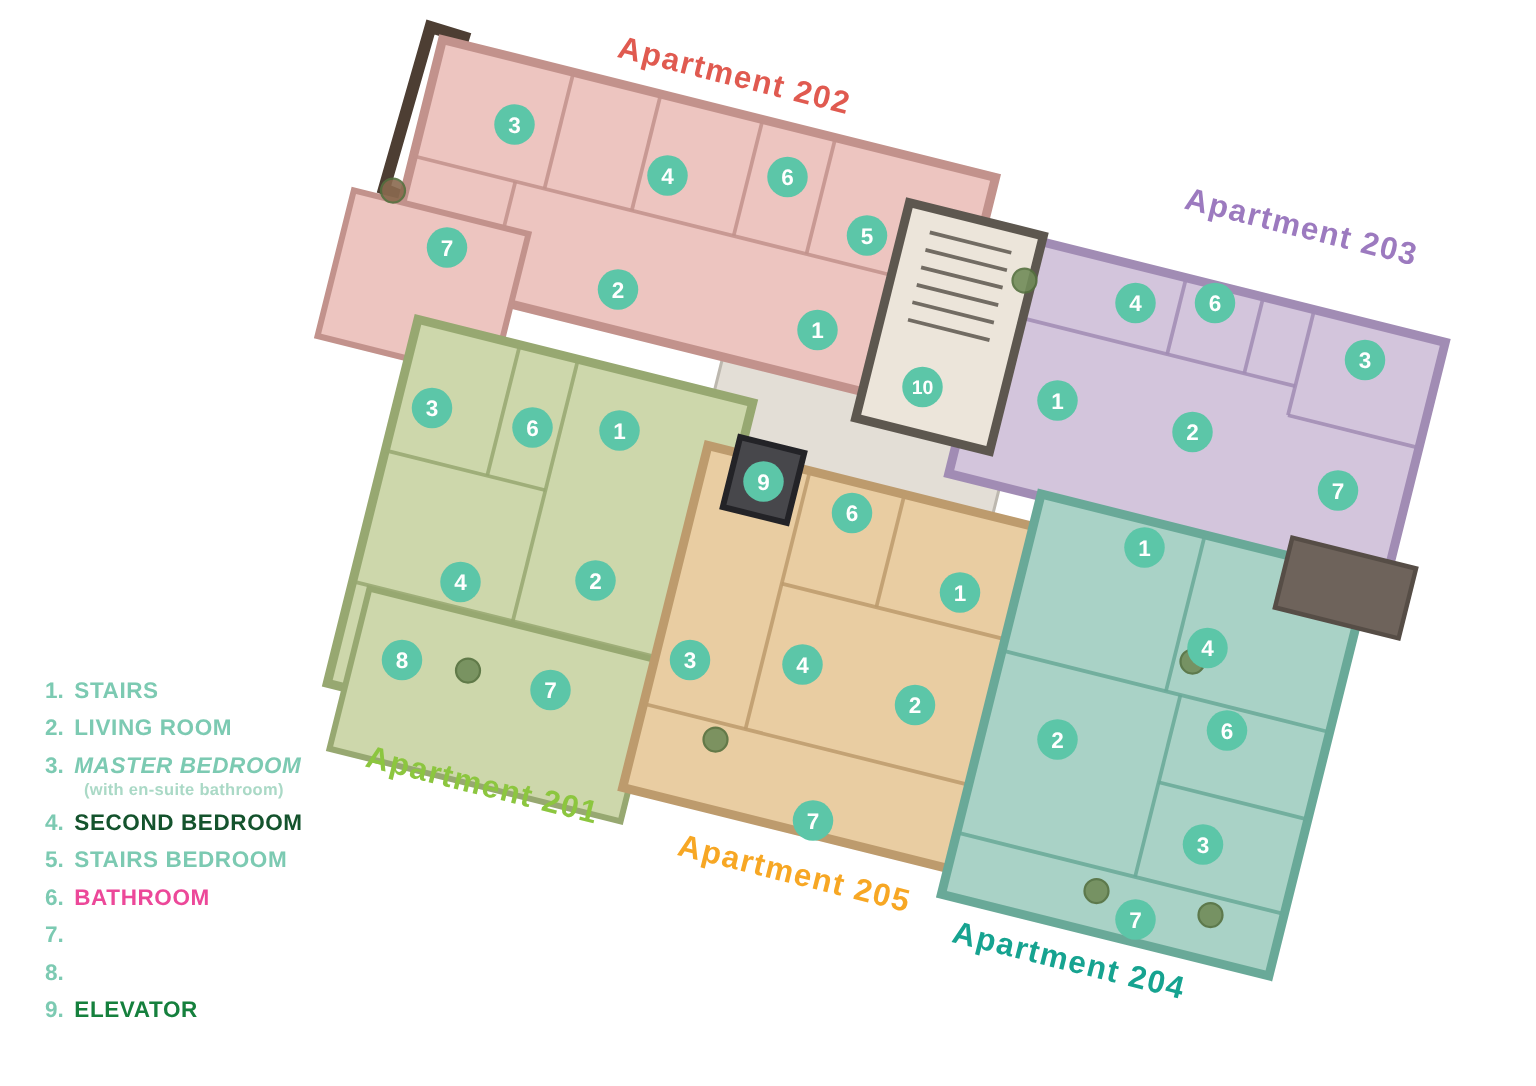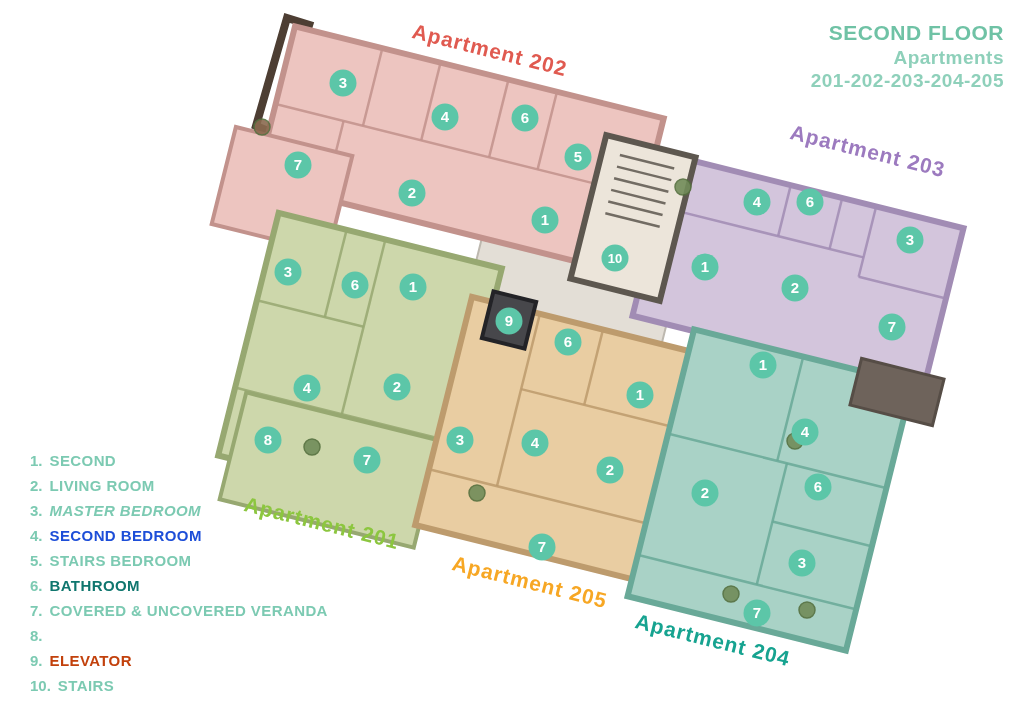--- a/index.html
+++ b/index.html
@@ -167,60 +167,51 @@
       <text x="509" y="321" dy="0.36em" text-anchor="middle" fill="#ffffff" font-size="15" font-weight="bold" class="badge-text">9</text>
       <circle cx="615" cy="258" r="13.5" fill="#5cc6a8"></circle>
       <text x="615" y="258" dy="0.36em" text-anchor="middle" fill="#ffffff" font-size="13" font-weight="bold" class="badge-text">10</text>
       <text x="488" y="57" transform="rotate(14 488 57)" text-anchor="middle" fill="#e05a50" font-size="21" font-weight="bold" letter-spacing="1">Apartment 202</text>
       <text x="866" y="158" transform="rotate(14 866 158)" text-anchor="middle" fill="#9c7abf" font-size="21" font-weight="bold" letter-spacing="1">Apartment 203</text>
       <text x="320" y="530" transform="rotate(14 320 530)" text-anchor="middle" fill="#8cc63f" font-size="21" font-weight="bold" letter-spacing="1">Apartment 201</text>
       <text x="528" y="589" transform="rotate(14 528 589)" text-anchor="middle" fill="#f7a724" font-size="21" font-weight="bold" letter-spacing="1">Apartment 205</text>
       <text x="711" y="647" transform="rotate(14 711 647)" text-anchor="middle" fill="#16a390" font-size="21" font-weight="bold" letter-spacing="1">Apartment 204</text>
     </svg>
 
-  <div class="title-block">
-    <div class="title-main" style="color: rgb(111, 194, 165);">SECOND FLOOR</div>
-    <div class="title-sub" style="color: rgb(142, 208, 186);">Apartments</div>
-    <div class="title-sub" style="color: rgb(142, 208, 186);">201-202-203-204-205</div>
-  </div>
 
   <div class="legend" id="legend">
       <div class="legend-row">
         <span class="legend-num" style="color: rgb(124, 202, 178);">1.</span>
-        <span class="legend-text" style="color: rgb(124, 202, 178);">SECOND</span>
+        <span class="legend-text" style="color: rgb(124, 202, 178);">STAIRS</span>
       </div>
       <div class="legend-row">
         <span class="legend-num" style="color: rgb(124, 202, 178);">2.</span>
         <span class="legend-text" style="color: rgb(124, 202, 178); text-align: center;">LIVING ROOM</span>
       </div>
       <div class="legend-row">
         <span class="legend-num" style="color: rgb(124, 202, 178);">3.</span>
         <span class="legend-text" style="color: rgb(124, 202, 178); font-style: italic;">MASTER BEDROOM</span>
       </div>
+      <div class="legend-note" style="color: rgb(170, 217, 198);">(with en-suite bathroom)</div>
       <div class="legend-row">
         <span class="legend-num" style="color: rgb(124, 202, 178);">4.</span>
-        <span class="legend-text" style="color: #1d4ed8; text-align: center;">SECOND BEDROOM</span>
+        <span class="legend-text" style="color: #14532d; text-align: center;">SECOND BEDROOM</span>
       </div>
       <div class="legend-row">
         <span class="legend-num" style="color: rgb(124, 202, 178);">5.</span>
         <span class="legend-text" style="color: rgb(124, 202, 178);">STAIRS BEDROOM</span>
       </div>
       <div class="legend-row">
         <span class="legend-num" style="color: rgb(124, 202, 178);">6.</span>
-        <span class="legend-text" style="color: #0f766e;">BATHROOM</span>
+        <span class="legend-text" style="color: #ec4899;">BATHROOM</span>
       </div>
       <div class="legend-row">
         <span class="legend-num" style="color: rgb(124, 202, 178);">7.</span>
-        <span class="legend-text" style="color: rgb(124, 202, 178);">COVERED &amp; UNCOVERED VERANDA</span>
       </div>
       <div class="legend-row">
         <span class="legend-num" style="color: rgb(124, 202, 178);">8.</span>
       </div>
       <div class="legend-row">
         <span class="legend-num" style="color: rgb(124, 202, 178);">9.</span>
-        <span class="legend-text" style="color: #c2410c;">ELEVATOR</span>
-      </div>
-      <div class="legend-row">
-        <span class="legend-num" style="color: rgb(124, 202, 178);">10.</span>
-        <span class="legend-text" style="color: rgb(124, 202, 178);">STAIRS</span>
+        <span class="legend-text" style="color: #15803d;">ELEVATOR</span>
       </div>
     </div>
 </div>
 
 </body></html>

